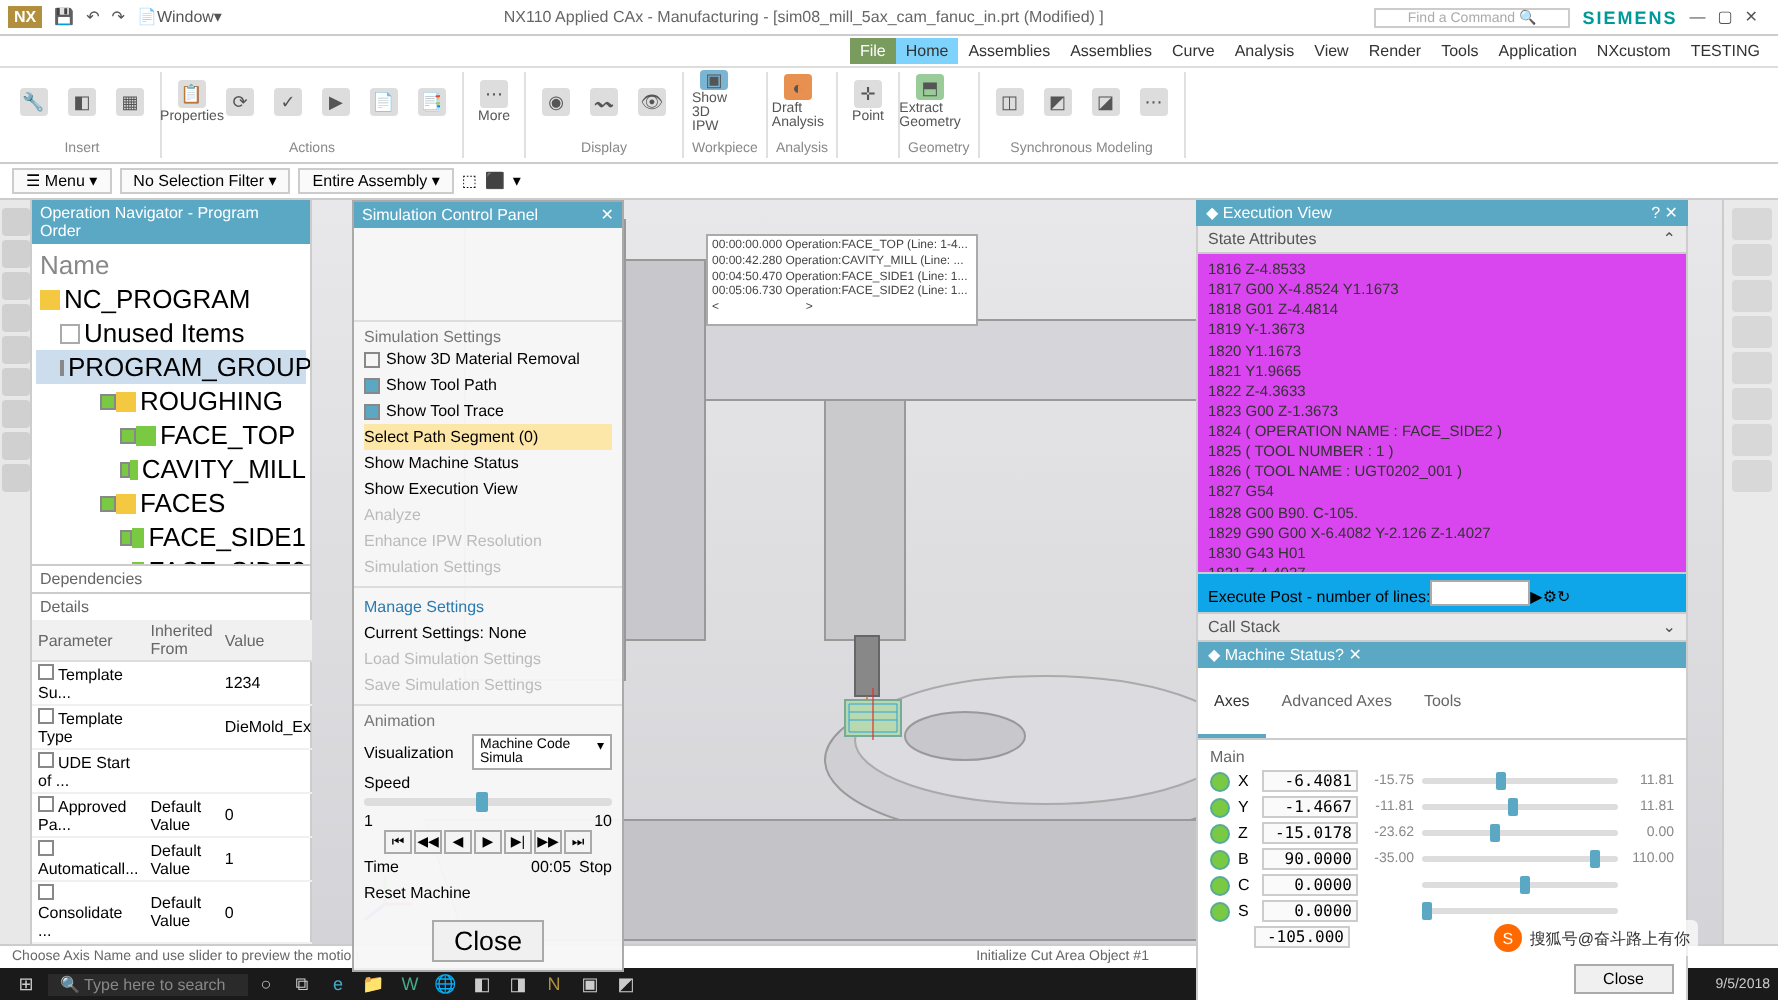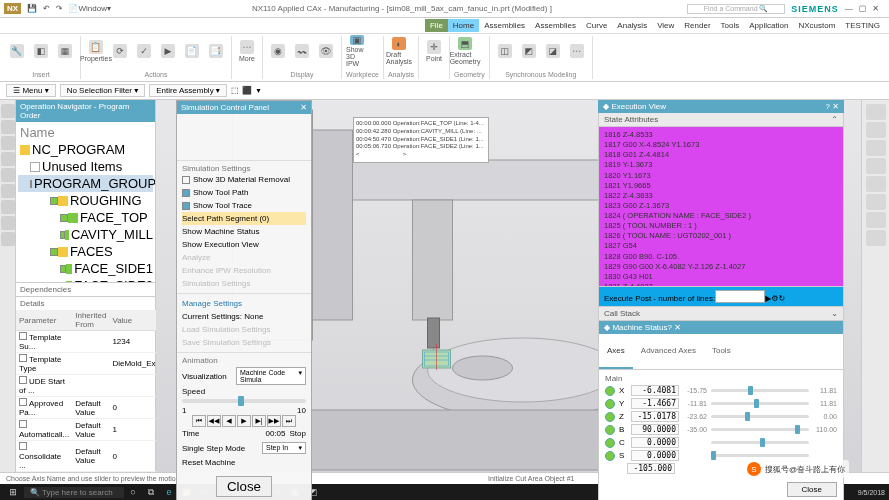--- a/index.html
+++ b/index.html
@@ -479,27 +479,20 @@
         <div class="sp-btn">▶</div>
         <div class="sp-btn">▶|</div>
         <div class="sp-btn">▶▶</div>
         <div class="sp-btn">⏭</div>
       </div>
       <div class="sp-row">
           <span>Time</span>
           <span style="margin-left:auto">00:05</span>
           <span style="margin-left:4px">Stop</span>
         </div>
-      <div class="sp-row">
-          <span>Single Step Mode</span>
-        <div class="sp-combo" style="margin-left:auto;width:44px">
-            <span>Step In</span>
-            <span>▾</span>
-          </div>
-      </div>
       <div class="sp-row">Reset Machine</div>
     </div>
     <button class="closebtn">Close</button>
   </div>
 
   <div class="rpanel">
     <div class="rp-hdr">
         <span>◆ <span>Execution View</span></span>
         <span><span>?</span> <span>✕</span></span>
       </div>

